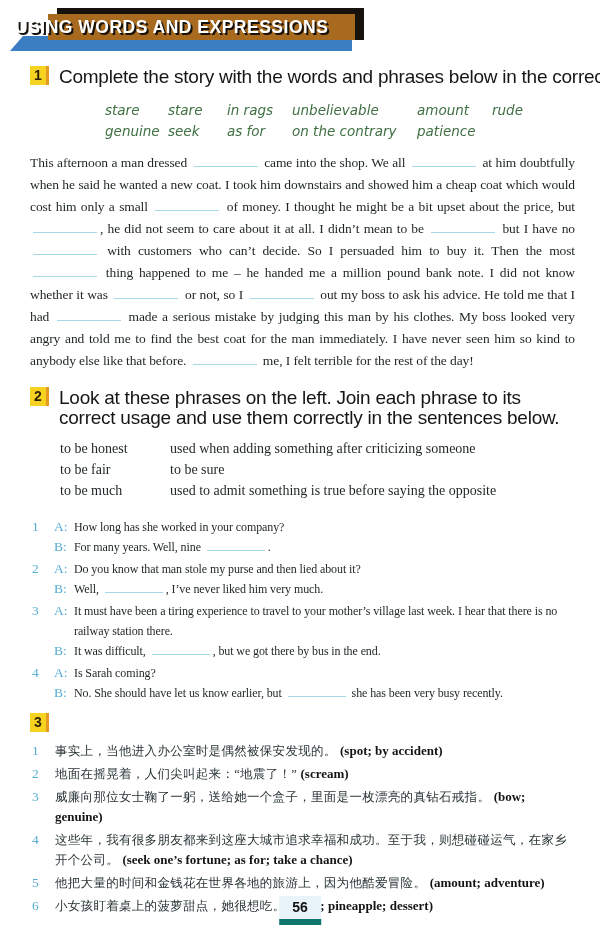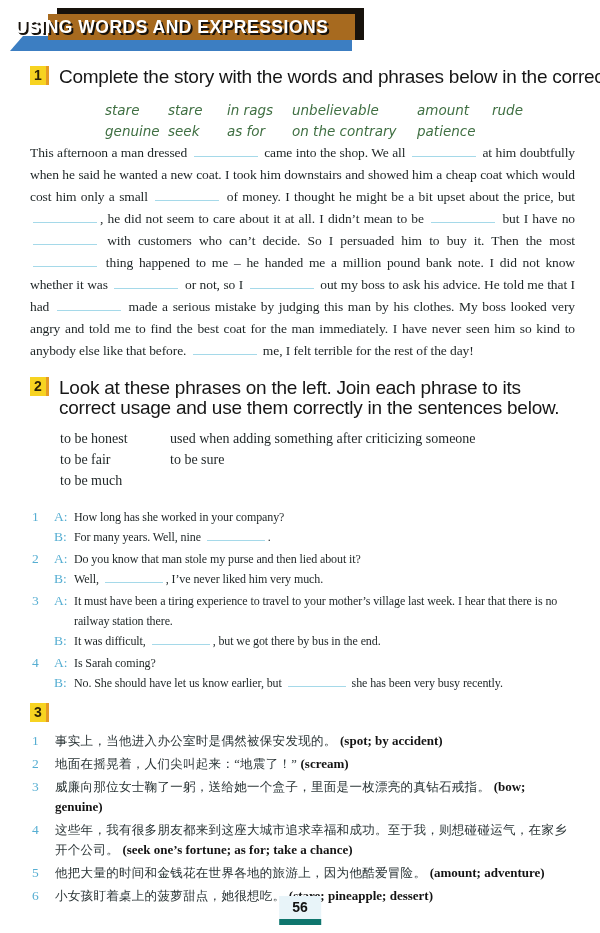--- a/index.html
+++ b/index.html
@@ -41,21 +41,21 @@
     display: grid; grid-template-columns: 63px 59px 65px 125px 75px auto;
     line-height: 21px;
   }
   .wb-item {
     font-family: "DejaVu Sans", sans-serif; font-style: italic; font-size: 13.5px;
     color: #3f6f42; white-space: nowrap;
   }
 
   
   .story {
-    text-align: justify;
+    margin-top: 10px; text-align: justify;
     font-size: 13.5px; letter-spacing: -0.1px; line-height: 22px; color: #1d2425;
   }
   .blank {
     display: inline-block; width: 64px; height: 11px; margin: 0 3px;
     border-bottom: 1.5px solid #a5d9e9;
   }
   .blank.small { width: 58px; }
 
   
   .match { margin: 10px 0 16px 30px; display: grid; grid-template-columns: 110px 1fr; line-height: 21px; }
@@ -121,20 +121,21 @@
     <span class="badge">2</span>
     <span class="instr">Look at these phrases on the left. Join each phrase to its correct usage and use them correctly in the sentences below.</span>
   </div>
 
   <div class="match">
       <span class="match-phrase">to be honest</span>
       <span class="match-usage">used when adding something after criticizing someone</span>
       <span class="match-phrase">to be fair</span>
       <span class="match-phrase">to be sure</span>
       <span class="match-phrase">to be much</span>
+      <span class="match-usage">used to admit something is true before saying the opposite</span>
     </div>
 
   <div class="dialogues">
       <div class="dlg-item">
         <div class="dlg-row">
           <span class="dlg-num">1</span>
           <span class="spk">A:</span>
           <div class="dlg-text">How long has she worked in your company?</div>
         </div>
         <div class="dlg-row">

